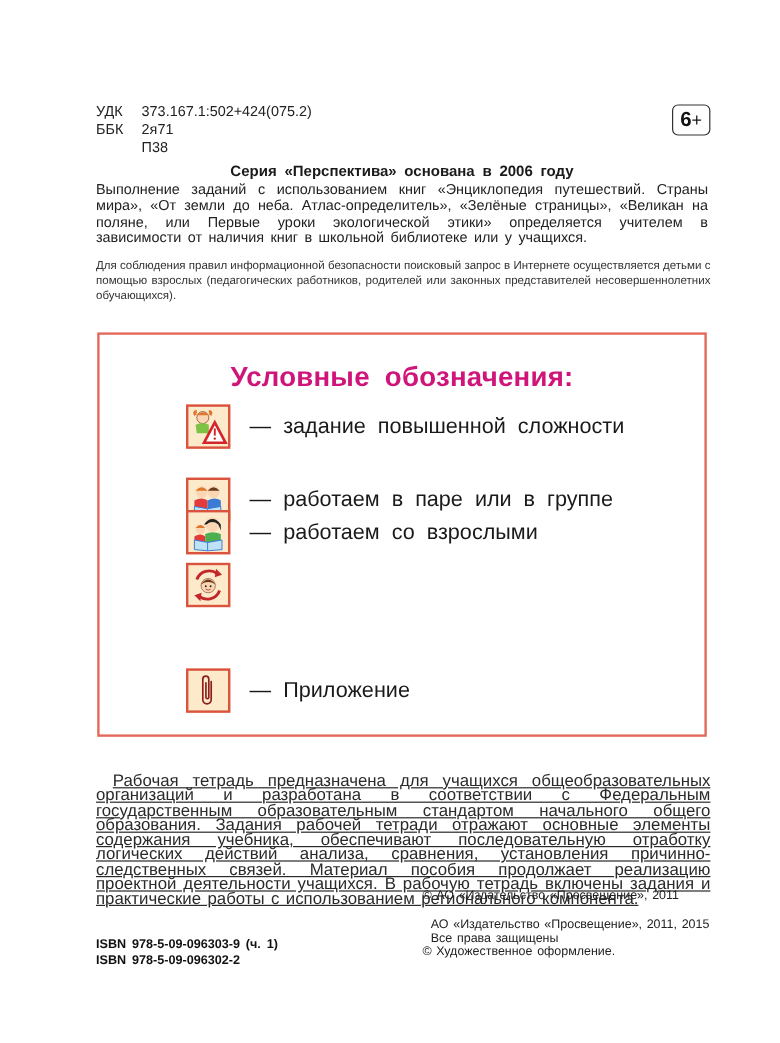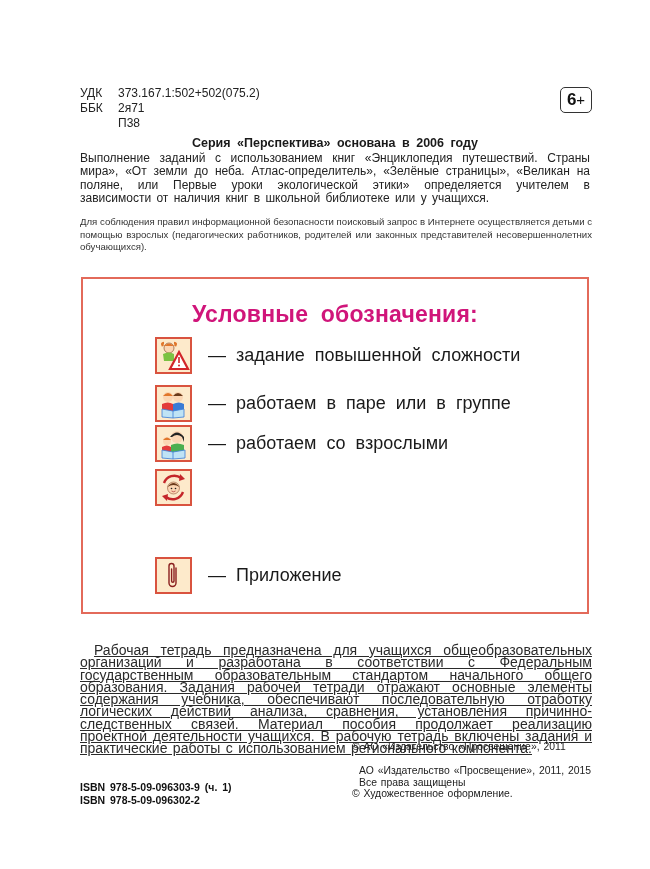--- a/index.html
+++ b/index.html
@@ -23,21 +23,21 @@
   .legend-text { margin-left:16px; font-size:18px; color:#1a1a1a; word-spacing:5px; white-space:nowrap; }
   .para3 { left:80px; top:644px; width:512px; font-size:14px; line-height:12.3px; text-align:justify; color:#2a2a2a; word-spacing:1.5px;text-decoration:underline; }
   .para3 .indent { display:inline-block; width:14px; }
   .isbn { left:80px; font-size:10.5px; font-weight:bold; line-height:13px; color:#111; word-spacing:2px;margin-top:40px; }
   .copy { left:352px; font-size:10.4px; line-height:12.3px; color:#222; word-spacing:1px; }
 </style>
 </head>
 <body>
 
 <div class="abs meta" style="left:80px; top:86px;">
-  <span class="lbl">УДК</span><span>373.167.1:502+502(075.2)</span>
+  <span class="lbl">УДК</span><span>373.167.1:502+424(075.2)</span>
 </div>
 <div class="abs meta" style="left:80px; top:101px;">
   <span class="lbl">ББК</span><span>2я71</span>
 </div>
 <div class="abs meta" style="left:118px; top:116px;">П38</div>
 
 <div class="abs age-badge">
   <span>6</span><span class="plus">+</span>
 </div>
 
@@ -56,21 +56,21 @@
         <path d="M7 7 Q12 2 17 7" fill="#e0762b"></path>
         <path d="M6 15 Q12 12 17 15 L17 22 L7 22 Z" fill="#7cc243"></path>
         <polygon points="22,13 31,30 13,30" fill="#ffffff" stroke="#d2262a" stroke-width="2.2"></polygon>
         <rect x="21.2" y="18" width="1.6" height="6" fill="#d2262a"></rect>
         <circle cx="22" cy="26.5" r="1" fill="#d2262a"></circle>
       </svg>
     </div>
     <span class="legend-text">— задание повышенной сложности</span>
   </div>
 
-  <div class="abs legend-row" style="top:106px;justify-content:center;">
+  <div class="abs legend-row" style="top:119px;justify-content:center;">
     <div class="icon-box">
       <svg viewBox="0 0 33 33">
         <circle cx="11" cy="10" r="5" fill="#fbd6b4"></circle>
         <path d="M6 9 Q11 3 16 9" fill="#e0762b"></path>
         <circle cx="21" cy="10" r="5" fill="#fbd6b4"></circle>
         <path d="M16 9 Q21 3 26 9" fill="#6a3a1a"></path>
         <path d="M5 17 Q11 14 16 17 L16 24 L5 24 Z" fill="#e33b3b"></path>
         <path d="M16 17 Q22 14 27 17 L27 24 L16 24 Z" fill="#3a7bd5"></path>
         <path d="M5 22 L16 24 L27 22 L27 30 L16 31 L5 30 Z" fill="#bfe3f5" stroke="#3a7bd5" stroke-width="0.8"></path>
         <line x1="16" y1="24" x2="16" y2="31" stroke="#3a7bd5" stroke-width="0.8"></line>

